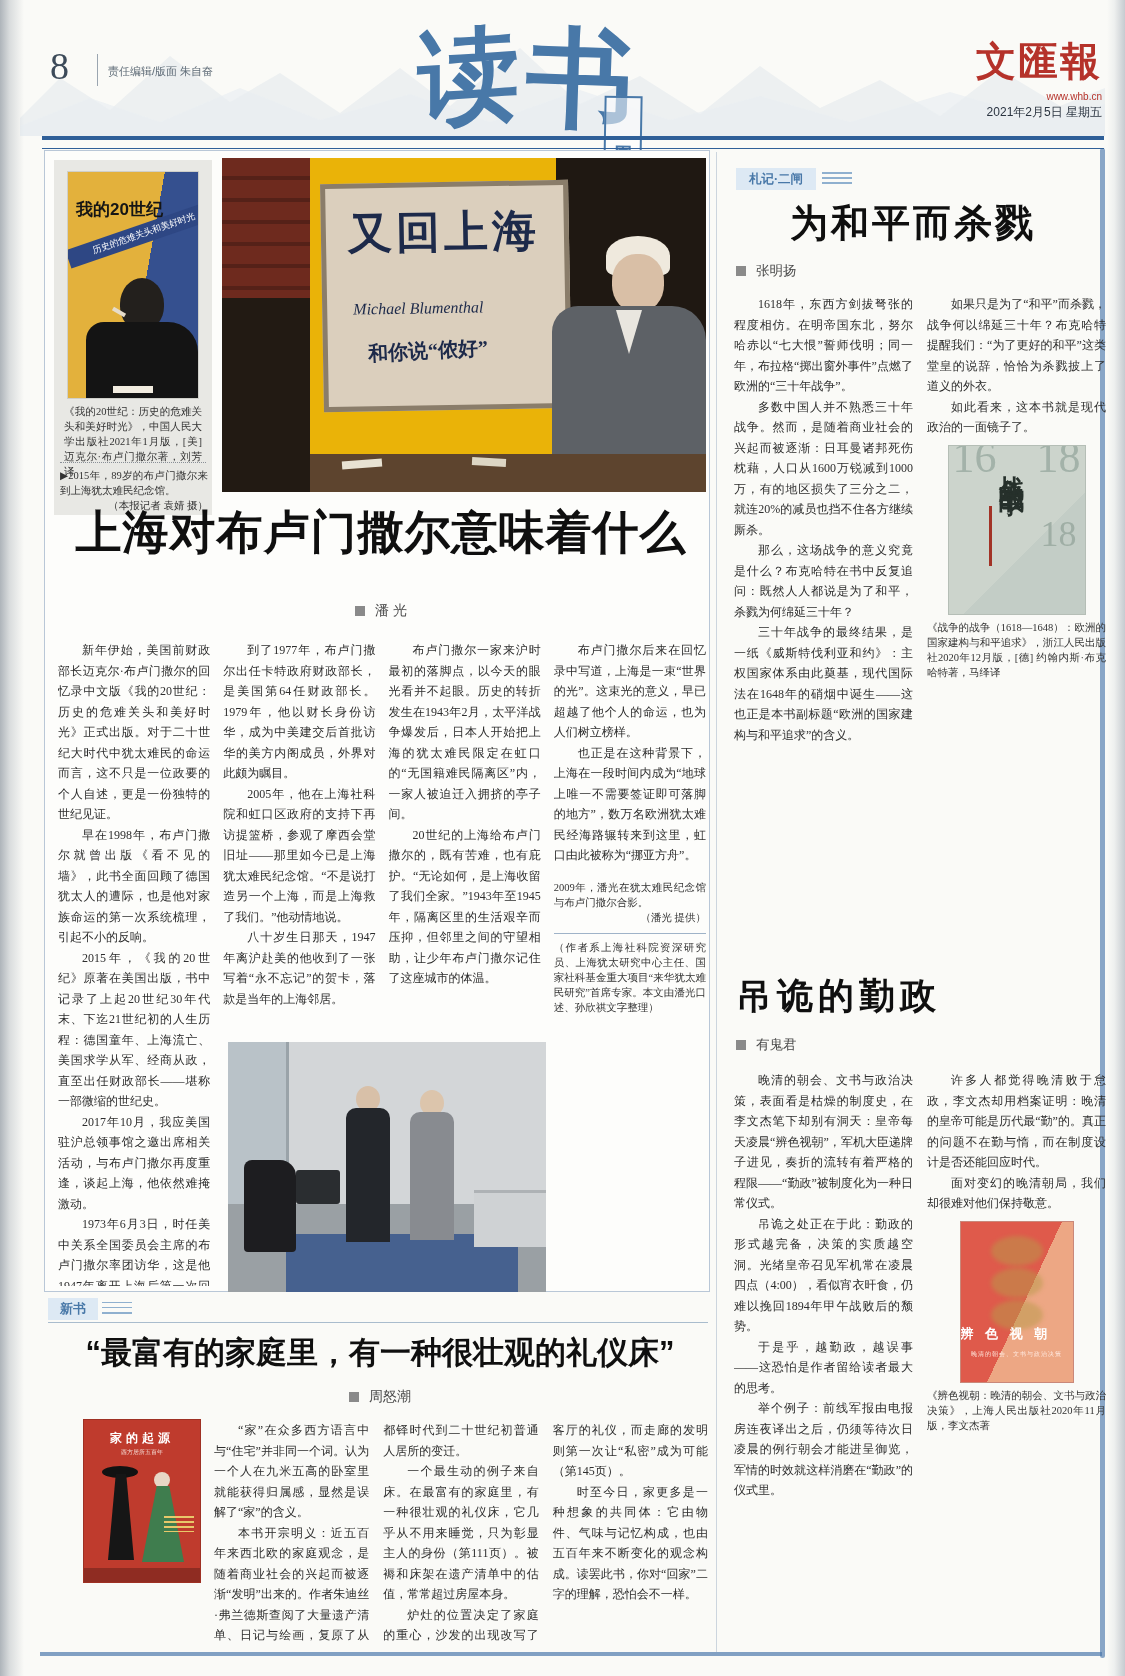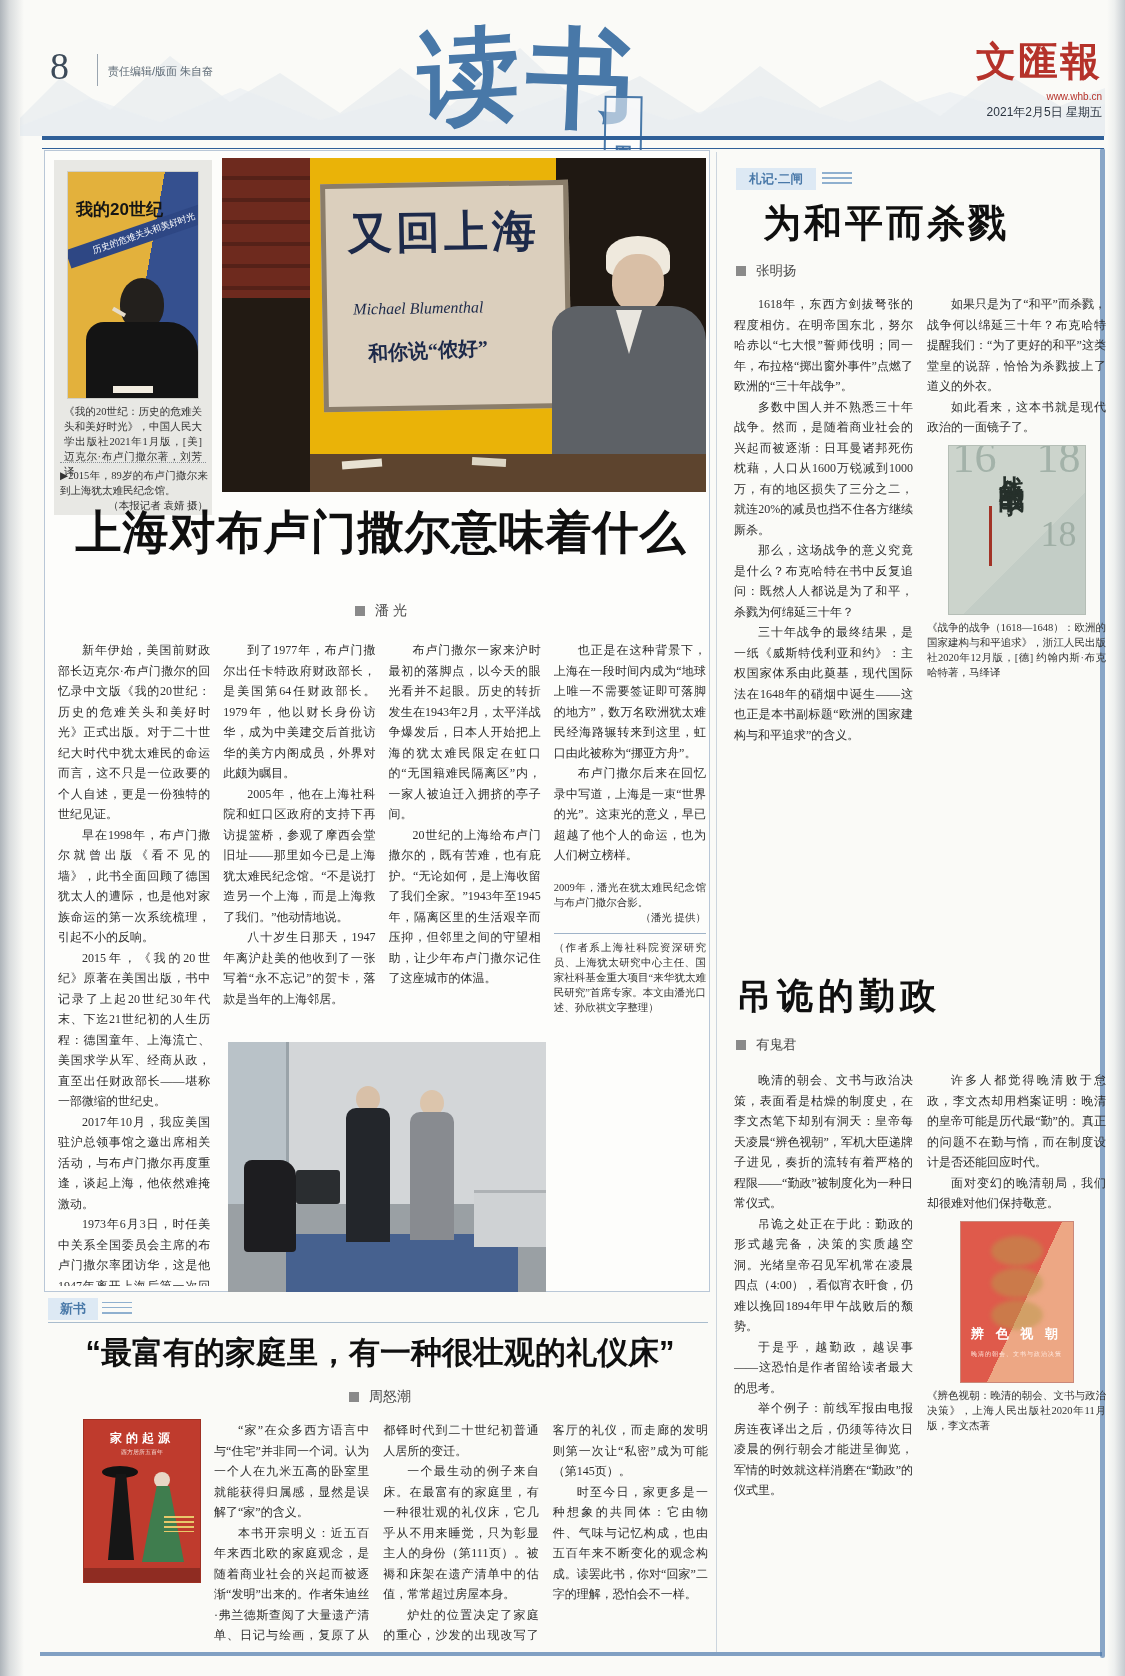--- a/index.html
+++ b/index.html
@@ -98,21 +98,21 @@
      background:linear-gradient(135deg,#ccd4cc 0 60%,#c3cdc6 60%);box-shadow:0 0 0 1px #b5beb6;}
   .cover2 .n1{position:absolute;left:4px;top:2px;font-size:44px;color:#a3b2a9;font-family:"Liberation Serif",serif;}
   .cover2 .n2{position:absolute;right:4px;top:2px;font-size:44px;color:#a3b2a9;font-family:"Liberation Serif",serif;}
   .cover2 .n3{position:absolute;right:8px;top:78px;font-size:36px;color:#9fae a5;color:#9faea5;font-family:"Liberation Serif",serif;}
   .cover2 .vt{position:absolute;left:52px;top:10px;writing-mode:vertical-rl;text-orientation:upright;
      font-size:25px;font-weight:900;color:#26302b;letter-spacing:4px;font-family:"Liberation Serif",serif;}
   .cover2 .rl{position:absolute;left:40px;top:60px;width:3px;height:60px;background:#a23326;}
   .cover4{position:relative;width:112px;height:160px;margin:8px auto 6px;overflow:hidden;
      background:linear-gradient(115deg,#df5a4b 0 54%,#eda784 54%);box-shadow:0 0 0 1px #c9887a;}
   .cover4 .c{position:absolute;left:30px;width:52px;height:30px;border-radius:50%;background:#b89a4a;opacity:.5;filter:blur(2px);}
-  .cover4 .t{position:absolute;left:0;top:102px;width:112px;text-align:center;color:#fff;font-size:13px;
+  .cover4 .t{position:absolute;left:0;top:102px;width:112px;color:#fff;font-size:13px;
      font-weight:bold;letter-spacing:4px;font-family:"Liberation Sans",sans-serif;}
   .cover4 .s{position:absolute;left:0;top:122px;width:112px;text-align:center;color:#ffe8de;font-size:6px;letter-spacing:1px;}
   
   .cover3{position:absolute;left:84px;top:1420px;width:116px;height:162px;background:#bf3b2d;overflow:hidden;box-shadow:0 0 0 1px #9e3023;}
   .cover3 .t{position:absolute;left:0;top:10px;width:116px;text-align:center;color:#fff;font-size:12px;
      font-weight:bold;letter-spacing:4px;font-family:"Liberation Sans",sans-serif;}
   .cover3 .s{position:absolute;left:0;top:28px;width:116px;text-align:center;color:#f3d9d2;font-size:6px;}
   .cover3 .hat{position:absolute;left:18px;top:46px;width:36px;height:12px;background:#121212;border-radius:50%;}
   .cover3 .f1{position:absolute;left:24px;top:54px;width:26px;height:86px;background:#161616;clip-path:polygon(30% 0,70% 0,100% 100%,0 100%);}
   .cover3 .h2{position:absolute;left:70px;top:52px;width:16px;height:16px;background:#e8d7c6;border-radius:50%;}
@@ -213,22 +213,22 @@
         <p>到了1977年，布卢门撒尔出任卡特政府财政部长，是美国第64任财政部长。1979年，他以财长身份访华，成为中美建交后首批访华的美方内阁成员，外界对此颇为瞩目。</p>
         <p>2005年，他在上海社科院和虹口区政府的支持下再访提篮桥，参观了摩西会堂旧址——那里如今已是上海犹太难民纪念馆。“不是说打造另一个上海，而是上海救了我们。”他动情地说。</p>
         <p>八十岁生日那天，1947年离沪赴美的他收到了一张写着“永不忘记”的贺卡，落款是当年的上海邻居。</p>
       </div>
     <div class="col" style="max-height:396px;">
         <p>布卢门撒尔一家来沪时最初的落脚点，以今天的眼光看并不起眼。历史的转折发生在1943年2月，太平洋战争爆发后，日本人开始把上海的犹太难民限定在虹口的“无国籍难民隔离区”内，一家人被迫迁入拥挤的亭子间。</p>
         <p>20世纪的上海给布卢门撒尔的，既有苦难，也有庇护。“无论如何，是上海收留了我们全家。”1943年至1945年，隔离区里的生活艰辛而压抑，但邻里之间的守望相助，让少年布卢门撒尔记住了这座城市的体温。</p>
       </div>
     <div class="col" style="display:flex;flex-direction:column;">
       <div style="overflow:hidden;flex:0 0 auto;">
+          <p>布卢门撒尔后来在回忆录中写道，上海是一束“世界的光”。这束光的意义，早已超越了他个人的命运，也为人们树立榜样。</p>
           <p>也正是在这种背景下，上海在一段时间内成为“地球上唯一不需要签证即可落脚的地方”，数万名欧洲犹太难民经海路辗转来到这里，虹口由此被称为“挪亚方舟”。</p>
-          <p>布卢门撒尔后来在回忆录中写道，上海是一束“世界的光”。这束光的意义，早已超越了他个人的命运，也为人们树立榜样。</p>
         </div>
       <div class="capblock" style="margin-top:14px;">
         <span>2009年，潘光在犹太难民纪念馆与布卢门撒尔合影。</span>
         <span class="credit" style="display:block;">（潘光 提供）</span>
       </div>
       <div class="note-div"></div>
       <div class="capblock">（作者系上海社科院资深研究员、上海犹太研究中心主任、国家社科基金重大项目“来华犹太难民研究”首席专家。本文由潘光口述、孙欣祺文字整理）</div>
     </div>
   </div>
 
@@ -240,21 +240,21 @@
     <div class="desk"></div>
     <div class="mon"></div>
     <div class="m1h"></div>
     <div class="m1b"></div>
     <div class="m2h"></div>
     <div class="m2b"></div>
   </div>
 
   <div class="tag" style="left:736px;top:168px;width:80px;height:22px;font-size:12.5px;">札记·二闸</div>
   <div class="tag-lines" style="left:822px;top:172px;"></div>
-  <div class="headline" style="left:736px;top:198px;width:300px;text-align:center;font-size:38px;letter-spacing:3px;">为和平而杀戮</div>
+  <div class="headline" style="left:736px;top:198px;width:300px;text-align:right;font-size:38px;letter-spacing:3px;">为和平而杀戮</div>
   <div class="byline" style="left:736px;top:262px;width:200px;text-align:left;font-size:13.5px;">
     <span class="sq"></span><span>张明扬</span>
   </div>
   <div class="railcols body" style="left:734px;top:294px;width:372px;height:666px;">
     <div class="rcol">
         <p>1618年，东西方剑拔弩张的程度相仿。在明帝国东北，努尔哈赤以“七大恨”誓师伐明；同一年，布拉格“掷出窗外事件”点燃了欧洲的“三十年战争”。</p>
         <p>多数中国人并不熟悉三十年战争。然而，是随着商业社会的兴起而被逐渐：日耳曼诸邦死伤枕藉，人口从1600万锐减到1000万，有的地区损失了三分之二，就连20%的减员也挡不住各方继续厮杀。</p>
         <p>那么，这场战争的意义究竟是什么？布克哈特在书中反复追问：既然人人都说是为了和平，杀戮为何绵延三十年？</p>
         <p>三十年战争的最终结果，是一纸《威斯特伐利亚和约》：主权国家体系由此奠基，现代国际法在1648年的硝烟中诞生——这也正是本书副标题“欧洲的国家建构与和平追求”的含义。</p>
       </div>

